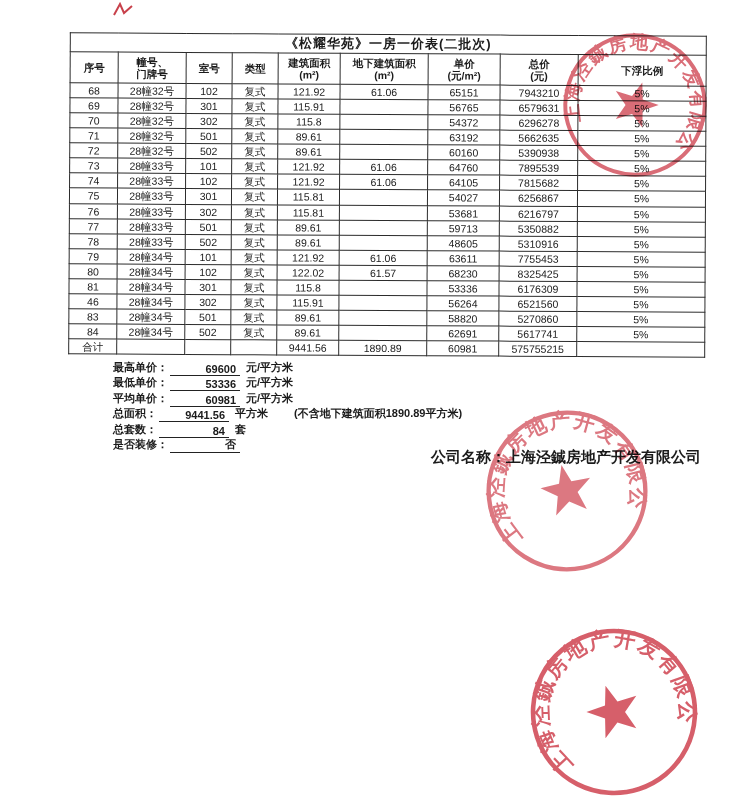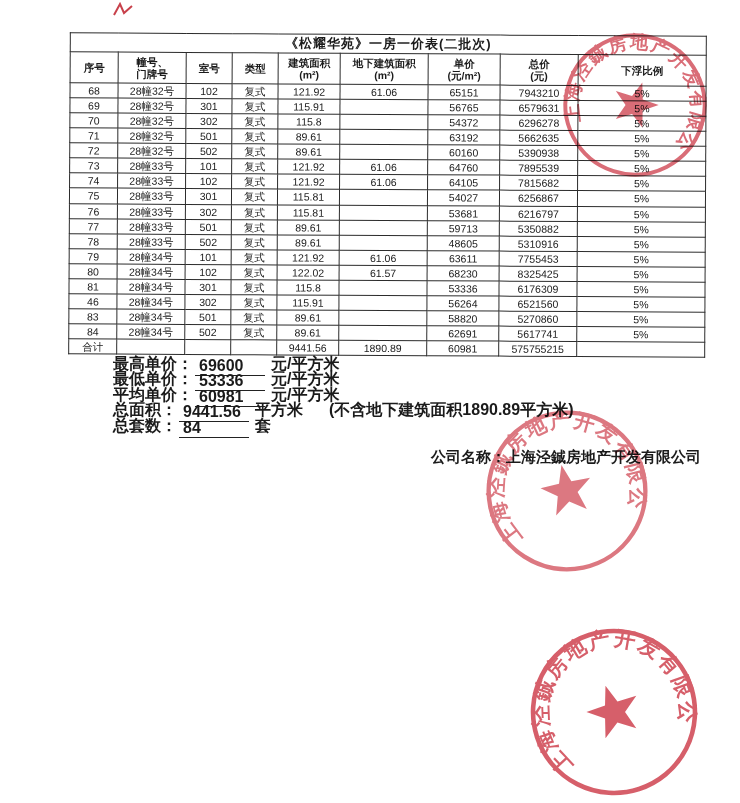--- a/index.html
+++ b/index.html
@@ -26,24 +26,24 @@
     padding:1px 2px;height:12px;overflow:hidden;
   }
   table.price td.title-cell{
     height:16px;font-size:13px;font-weight:bold;letter-spacing:1px;
   }
   table.price th{
     height:28px;font-weight:bold;white-space:pre-line;
   }
 
   
-  .summary{position:absolute;left:113px;top:359px;font-size:16px;font-weight:bold;}
+  .summary{position:absolute;left:113px;top:359px;font-size:11px;font-weight:bold;}
   .sline{height:15.5px;display:flex;align-items:flex-end;}
   .sval{
-    display:inline-block;min-width:62px;text-align:left;
+    display:inline-block;min-width:62px;text-align:right;
     border-bottom:1.5px solid #222;margin:0 2px -1px 2px;padding:0 4px;
   }
   .sunit{margin-left:4px;}
   .snote{margin-left:26px;}
 
   
   .company{position:absolute;left:431px;top:449px;font-size:15px;font-weight:bold;line-height:16px;}
 
   
   .stamp{position:absolute;mix-blend-mode:multiply;}
@@ -318,20 +318,24 @@
         <span class="slabel">总面积：</span>
         <span class="sval">9441.56</span>
         <span class="sunit">平方米</span>
         <span class="snote">(不含地下建筑面积1890.89平方米)</span>
       </div>
       <div class="sline">
         <span class="slabel">总套数：</span>
         <span class="sval">84</span>
         <span class="sunit">套</span>
       </div>
+      <div class="sline">
+        <span class="slabel">是否装修：</span>
+        <span class="sval">否</span>
+      </div>
     </div>
 
   <div class="company">
     <div>公司名称：上海泾鋮房地产开发有限公司</div>
   </div>
 
   <svg class="stamp stamp1" viewBox="0 0 200 200" style="color: rgb(207, 67, 80);">
     <defs>
         <path id="arc1" d="M 41,141.3 A 72,72 0 1 1 159,141.3" fill="none"></path>
       </defs>

